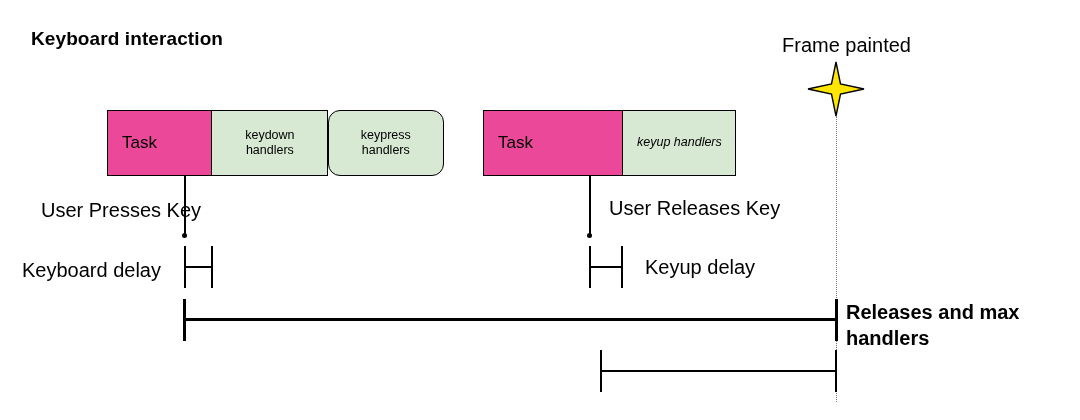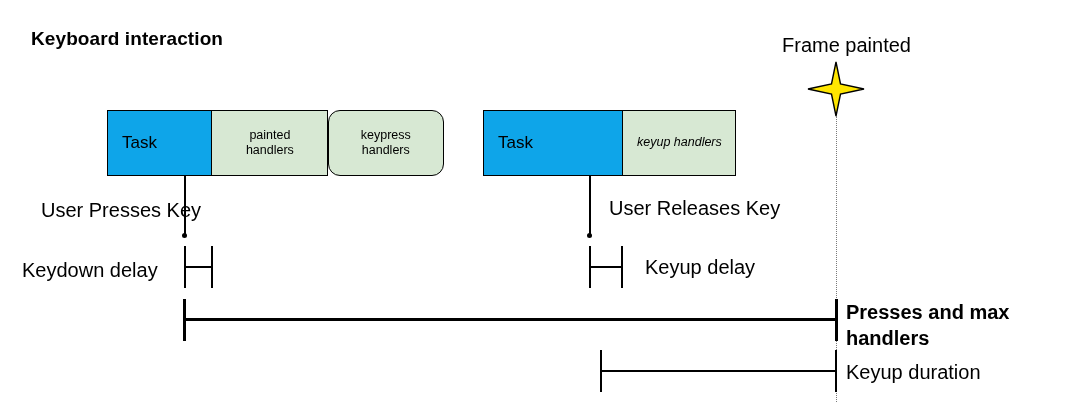--- a/index.html
+++ b/index.html
@@ -36,21 +36,21 @@
     border: 1.6px solid #000000;
     display: flex;
     align-items: center;
     justify-content: center;
     text-align: center;
     line-height: 1.22;
     top: 110px;
     height: 66px;
   }
   .task-box {
-    background: #0ea5e9;
+    background: #ec4899;
     font-size: 17px;
     justify-content: flex-start;
     padding-left: 14px;
   }
   .handler-box {
     background: #d7e8d3;
     font-size: 12.5px;
   }
 
   
@@ -107,21 +107,21 @@
   </div>
 
   <div class="abs dotted-line" style="left:836px; top:116px; height:286px;"></div>
 
   <div class="abs track-box task-box" style="left:107px; width:105px;">
     <span>Task</span>
   </div>
 
   <div class="abs track-box handler-box" style="left:211.4px; width:117px;">
     <span>
-      <span>painted</span><br>
+      <span>keydown</span><br>
       <span>handlers</span>
     </span>
   </div>
 
   <div class="abs track-box handler-box" style="left:327.8px; width:116px;border-radius:12px;">
     <span>
       <span>keypress</span><br>
       <span>handlers</span>
     </span>
   </div>
@@ -138,33 +138,32 @@
   <div class="abs arrow-dot" style="left:181.5px; top:233px;"></div>
   <div class="abs label" style="left:41px; top:198px;">User Presses Key</div>
 
   <div class="abs vline" style="left:589px; top:176px; height:60px;"></div>
   <div class="abs arrow-dot" style="left:586.5px; top:233px;"></div>
   <div class="abs label" style="left:609px; top:196px;">User Releases Key</div>
 
   <div class="abs vline" style="left:184px; top:246px; height:42px;"></div>
   <div class="abs vline" style="left:211px; top:246px; height:42px;"></div>
   <div class="abs hline" style="left:184px; top:266px; width:28px;"></div>
-  <div class="abs label" style="left:22px; top:258px;">Keydown delay</div>
+  <div class="abs label" style="left:22px; top:258px;">Keyboard delay</div>
 
   <div class="abs vline" style="left:589px; top:246px; height:42px;"></div>
   <div class="abs vline" style="left:621px; top:246px; height:42px;"></div>
   <div class="abs hline" style="left:589px; top:266px; width:33px;"></div>
   <div class="abs label" style="left:645px; top:255px;">Keyup delay</div>
 
   <div class="abs vline-thick" style="left:183px; top:299px; height:42px;"></div>
   <div class="abs vline-thick" style="left:835px; top:299px; height:42px;"></div>
   <div class="abs hline-thick" style="left:183px; top:318px; width:654px;"></div>
   <div class="abs label label-bold label-wrap" style="left:846px; top:300px; width:190px;">
-    <span>Presses and max</span><br>
+    <span>Releases and max</span><br>
     <span>handlers</span>
   </div>
 
   <div class="abs vline" style="left:600px; top:350px; height:42px;"></div>
   <div class="abs vline" style="left:835px; top:350px; height:42px;"></div>
   <div class="abs hline" style="left:600px; top:370px; width:236px;"></div>
-  <div class="abs label" style="left:846px; top:360px;">Keyup duration</div>
 
 </div>
 
 </body></html>

